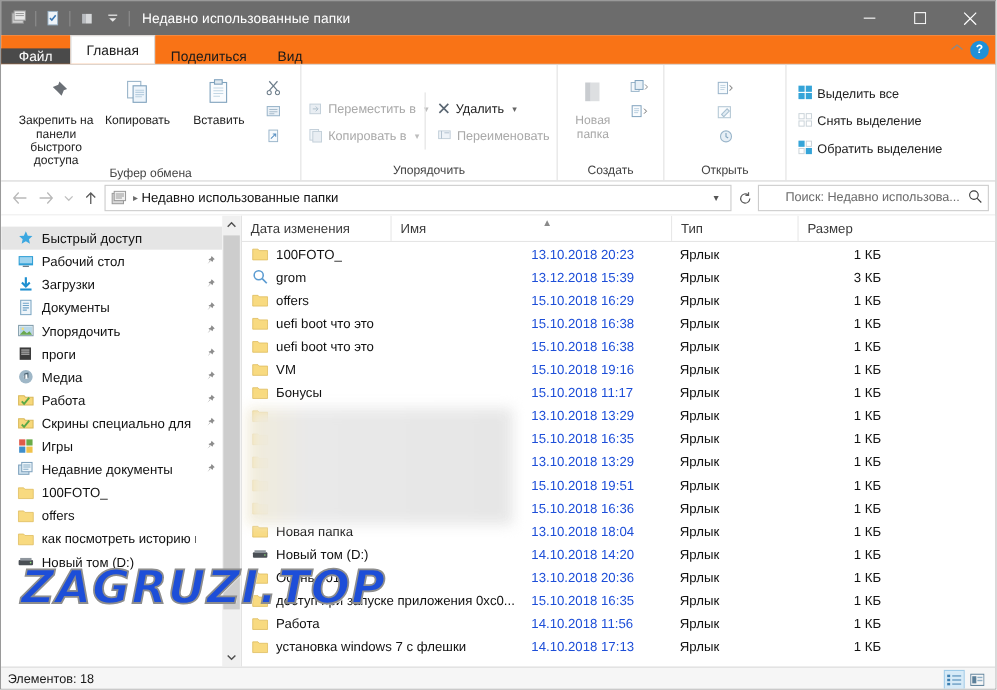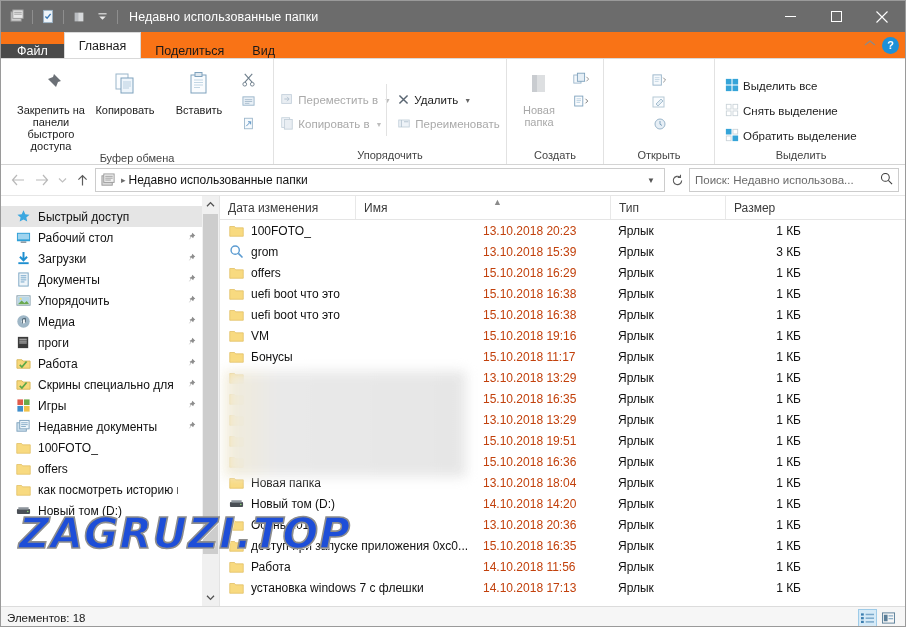--- a/index.html
+++ b/index.html
@@ -52,21 +52,21 @@
   .addrbar{height:30px;background:#fff;display:flex;align-items:center;padding:0 6px;gap:2px;border-bottom:1px solid #e6e6e6;}
   .navbtn{width:22px;height:22px;display:flex;align-items:center;justify-content:center;color:#707070;font-size:14px;}
   .navbtn.dim{color:#c8c8c8;font-size:9px;width:14px;}
   .addrbox{flex:1;height:22px;border:1px solid #cccccc;display:flex;align-items:center;background:#fff;padding:0 2px;}
   .addr-ico{width:20px;display:flex;align-items:center;justify-content:center;}
   .addr-sep{color:#6b6b6b;font-size:9px;margin:0 3px;}
   .addr-text{font-size:12px;color:#111;flex:1;white-space:nowrap;overflow:hidden;}
   .addr-v{color:#555;font-size:8px;padding:0 7px;}
   .refresh{width:20px;display:flex;align-items:center;justify-content:center;color:#555;font-size:12px;}
   .searchbox{width:198px;height:22px;border:1px solid #cccccc;display:flex;align-items:center;padding:0 5px;background:#fff;}
-  .searchbox .ph{flex:1;font-size:11.5px;color:#6a6a6a;white-space:nowrap;overflow:hidden;}
+  .searchbox .ph{flex:1;font-size:11.5px;color:#6a6a6a;white-space:nowrap;overflow:hidden;margin-left:19px;}
 
   
   .main{display:flex;height:410px;background:#fff;}
   .sidebar{width:218px;position:relative;background:#fff;border-right:1px solid #e3e3e3;overflow:hidden;}
   .sb-scroll{position:absolute;right:0;top:0;width:17px;height:100%;background:#f0f0f0;}
   .sb-arrow{height:17px;display:flex;align-items:center;justify-content:center;color:#606060;font-size:8px;}
   .sb-thumb{position:absolute;left:1px;right:1px;top:18px;height:340px;background:#cdcdcd;}
   .sb-list{padding-top:10px;width:201px;}
   .sb-item{height:21px;display:flex;align-items:center;padding-left:14px;padding-right:6px;gap:7px;font-size:12px;color:#111;white-space:nowrap;}
   .sb-item.sel{background:#e5e5e5;}
@@ -80,21 +80,21 @@
   .col{font-size:12px;color:#3a3a3a;padding-left:8px;box-sizing:border-box;position:relative;height:23px;display:flex;align-items:center;}
   .col + .col{border-left:1px solid #e8e8e8;}
   .c-name{width:255px;}
   .c-date{width:135px;}
   .c-type{width:115px;}
   .c-size{width:90px;}
   .sortcaret{position:absolute;left:137px;top:1px;font-size:9px;color:#8a8a8a;}
   .rows{position:relative;}
   .row{height:21px;display:flex;align-items:center;font-size:12px;color:#111;}
   .r-name{width:255px;display:flex;align-items:center;gap:7px;padding-left:8px;box-sizing:border-box;white-space:nowrap;overflow:hidden;}
-  .r-date{width:135px;padding-left:8px;box-sizing:border-box;color:#c2410c;}
+  .r-date{width:135px;padding-left:8px;box-sizing:border-box;color:#1d4ed8;}
   .r-type{width:115px;padding-left:8px;box-sizing:border-box;}
   .r-size{width:90px;padding-right:14px;box-sizing:border-box;text-align:right;}
   .blurblock{position:absolute;left:5px;top:151px;width:241px;height:106px;
      background:linear-gradient(90deg,#f2ecd8 0%, #e9e9e9 22%, #e6e6e6 100%);filter:blur(6px);opacity:.97;}
 
   
   .statusbar{height:22px;background:#f6f6f6;border-top:1px solid #dcdcdc;display:flex;align-items:center;padding:0 6px;position:relative;}
   .status-text{font-size:11.5px;color:#1a1a1a;}
   .viewbtns{position:absolute;right:8px;display:flex;gap:4px;align-items:center;}
   .vbtn{width:17px;height:16px;display:flex;align-items:center;justify-content:center;}
@@ -384,21 +384,20 @@
                   <rect x="1" y="1" width="6.4" height="6.4" fill="#35a4d8"></rect>
                   <rect x="9.1" y="1.5" width="5.4" height="5.4" fill="none" stroke="#c9d2d8"></rect>
                   <rect x="1.5" y="9.1" width="5.4" height="5.4" fill="none" stroke="#c9d2d8"></rect>
                   <rect x="8.6" y="8.6" width="6.4" height="6.4" fill="#35a4d8"></rect>
                 </svg>
             </span>
             <span>Обратить выделение</span>
           </div>
         </div>
       </div>
-      <div class="rgroup-title">Выделить</div>
     </div>
   </div>
 
   <div class="addrbar">
     <div class="navbtn">
       <svg width="14" height="12" viewBox="0 0 14 12">
           <path d="M6 1L1.5 6 6 11M1.8 6H13" stroke="#b9b9b9" stroke-width="1.2" fill="none"></path>
         </svg>
     </div>
     <div class="navbtn">
@@ -517,53 +516,53 @@
             <span class="name">Упорядочить</span>
             <span class="pin">
               <svg width="10" height="11" viewBox="0 0 11 12">
                 <path d="M7 0.8l3.2 3.2-1.4.5-1 2.3-1.9-1.9L2.8 8.8l3-2.9-1.9-1.9 2.3-1z" fill="#8d8d8d"></path>
               </svg>
             </span>
           </div>
           <div class="sb-item">
             <span class="sb-ico">
               <svg width="15" height="15" viewBox="0 0 16 16">
-                <circle cx="8" cy="8" r="6.6" fill="#9fb7c7"></circle>
-                <circle cx="8" cy="8" r="2.1" fill="#fff"></circle>
-                <path d="M7 10V5.2l3-.7V9" stroke="#4b6170" fill="none"></path>
-              </svg>
-            </span>
-            <span class="name">Медиа</span>
-            <span class="pin">
-              <svg width="10" height="11" viewBox="0 0 11 12">
-                <path d="M7 0.8l3.2 3.2-1.4.5-1 2.3-1.9-1.9L2.8 8.8l3-2.9-1.9-1.9 2.3-1z" fill="#8d8d8d"></path>
-              </svg>
-            </span>
-          </div>
-          <div class="sb-item">
-            <span class="sb-ico">
-              <svg width="15" height="15" viewBox="0 0 16 16">
                 <rect x="2" y="2" width="11" height="12" fill="#3b3b3b"></rect>
                 <g fill="#c8c8c8">
                   <rect x="3.5" y="4" width="8" height="1"></rect>
                   <rect x="3.5" y="6" width="8" height="1"></rect>
                   <rect x="3.5" y="8" width="8" height="1"></rect>
                 </g>
               </svg>
             </span>
             <span class="name">проги</span>
             <span class="pin">
               <svg width="10" height="11" viewBox="0 0 11 12">
                 <path d="M7 0.8l3.2 3.2-1.4.5-1 2.3-1.9-1.9L2.8 8.8l3-2.9-1.9-1.9 2.3-1z" fill="#8d8d8d"></path>
               </svg>
             </span>
           </div>
           <div class="sb-item">
             <span class="sb-ico">
               <svg width="15" height="15" viewBox="0 0 16 16">
+                <circle cx="8" cy="8" r="6.6" fill="#9fb7c7"></circle>
+                <circle cx="8" cy="8" r="2.1" fill="#fff"></circle>
+                <path d="M7 10V5.2l3-.7V9" stroke="#4b6170" fill="none"></path>
+              </svg>
+            </span>
+            <span class="name">Медиа</span>
+            <span class="pin">
+              <svg width="10" height="11" viewBox="0 0 11 12">
+                <path d="M7 0.8l3.2 3.2-1.4.5-1 2.3-1.9-1.9L2.8 8.8l3-2.9-1.9-1.9 2.3-1z" fill="#8d8d8d"></path>
+              </svg>
+            </span>
+          </div>
+          <div class="sb-item">
+            <span class="sb-ico">
+              <svg width="15" height="15" viewBox="0 0 16 16">
                 <path d="M1 4h5.3l1.2 1.4H15V13H1z" fill="#f7d87a" stroke="#d8b85a"></path>
                 <path d="M4 9.5l2.3 2.3 5-6" stroke="#5aa847" stroke-width="1.8" fill="none"></path>
               </svg>
             </span>
             <span class="name">Работа</span>
             <span class="pin">
               <svg width="10" height="11" viewBox="0 0 11 12">
                 <path d="M7 0.8l3.2 3.2-1.4.5-1 2.3-1.9-1.9L2.8 8.8l3-2.9-1.9-1.9 2.3-1z" fill="#8d8d8d"></path>
               </svg>
             </span>
@@ -697,21 +696,21 @@
           <div class="row">
             <div class="r-name">
               <span class="sb-ico">
                 <svg width="15" height="15" viewBox="0 0 16 16">
                   <circle cx="6.6" cy="6.6" r="4.4" fill="none" stroke="#5b9bd1" stroke-width="1.5"></circle>
                   <path d="M10 10l4.4 4.4" stroke="#5b9bd1" stroke-width="1.7"></path>
                 </svg>
               </span>
               <span>grom</span>
             </div>
-            <div class="r-date">13.10.2018 15:39</div>
+            <div class="r-date">13.12.2018 15:39</div>
             <div class="r-type">Ярлык</div>
             <div class="r-size">3 КБ</div>
           </div>
           <div class="row">
             <div class="r-name">
               <span class="sb-ico">
                 <svg width="15" height="14" viewBox="0 0 16 14">
                   <path d="M0.8 2.2h5.1l1.2 1.4H15.2V12.6H0.8z" fill="#f8da80" stroke="#e0bd61" stroke-width=".8"></path>
                 </svg>
               </span>

